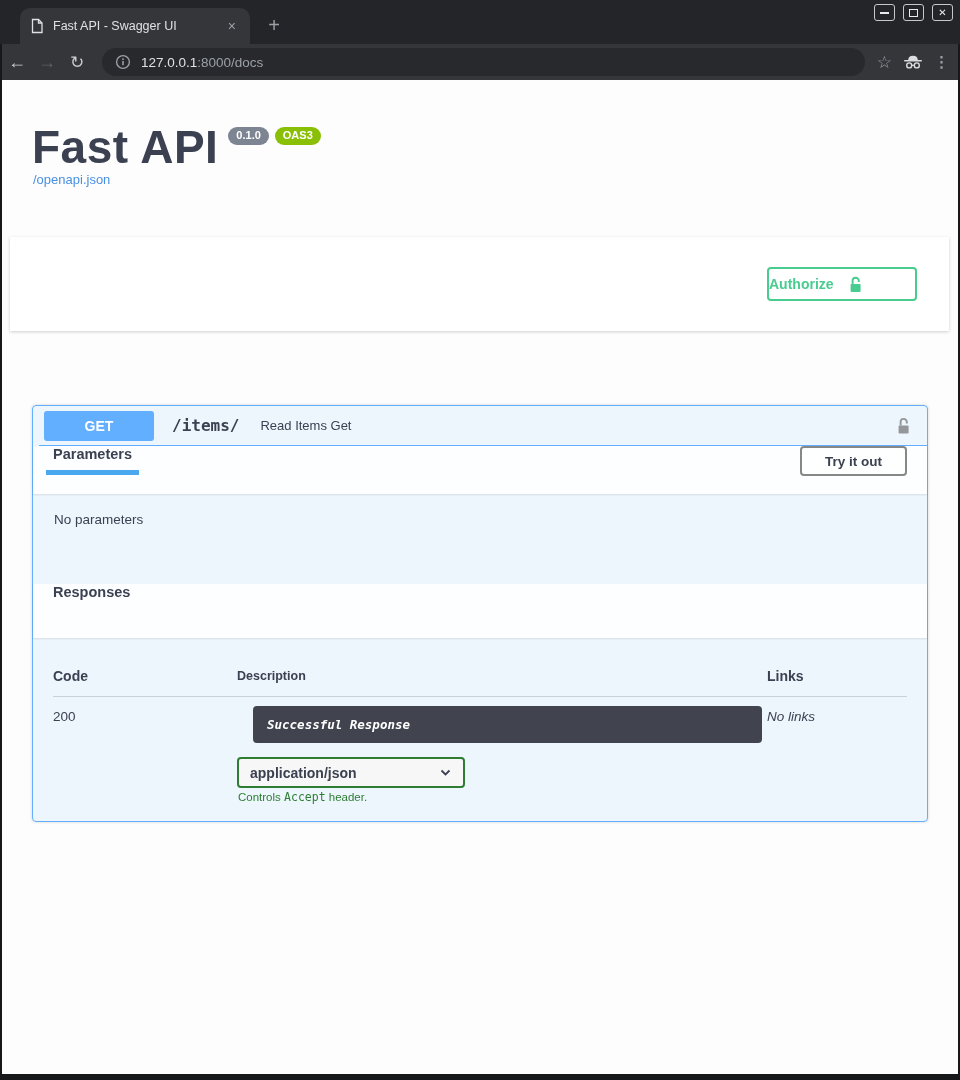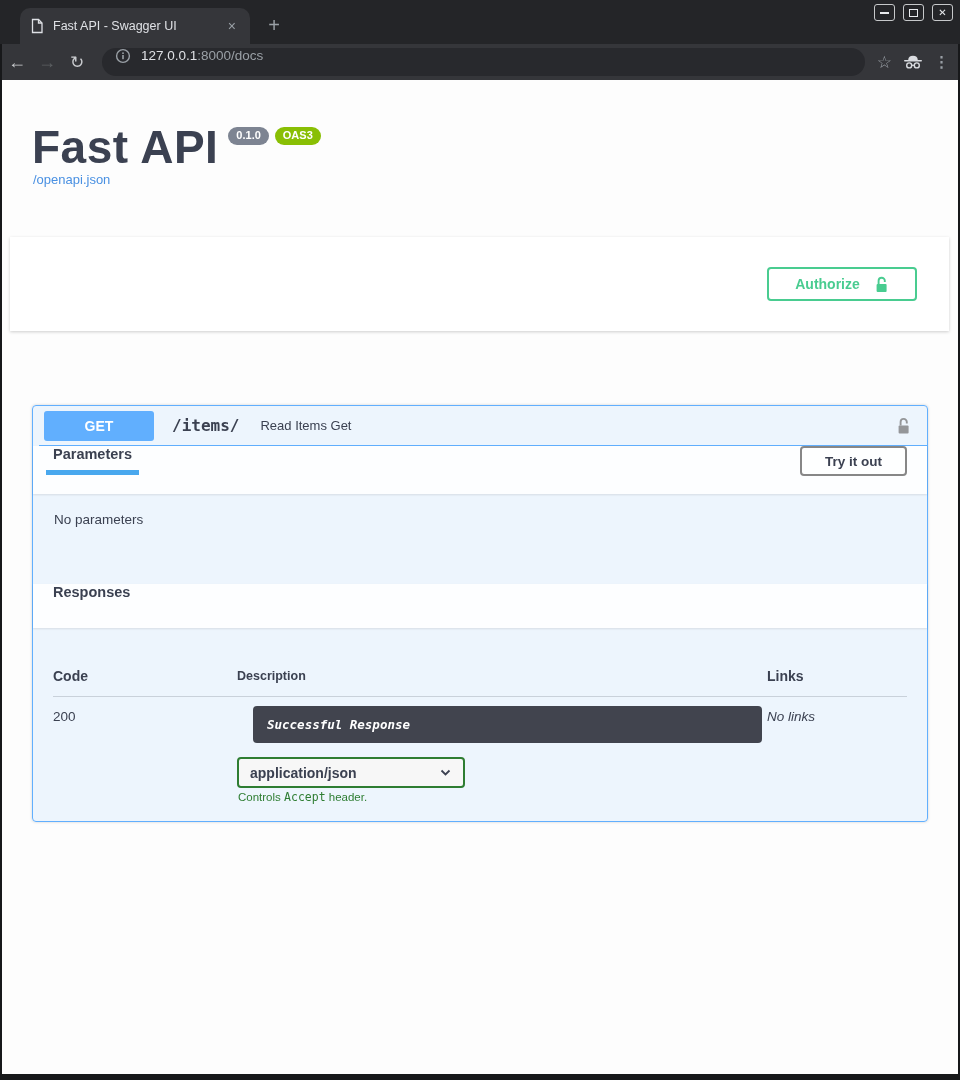--- a/index.html
+++ b/index.html
@@ -19,21 +19,21 @@
              display:flex; align-items:center; justify-content:center; color:#e8eaed; font-size:10px; }
   .win-btn .min-glyph { width:9px; height:2px; background:#e8eaed; }
   .win-btn .max-glyph { width:9px; height:8px; border:1.5px solid #e8eaed; }
 
   .toolbar { position:absolute; top:44px; left:2px; right:2px; height:36px; background:#35363a;
              display:flex; align-items:center; }
   .nav-icon { font-size:18px; color:#c9cbce; width:30px; text-align:center; }
   .nav-icon.disabled { color:#5d6063; }
   .nav-icon.reload { font-size:17px; }
   .omnibox { flex:1; height:28px; margin-left:10px; background:#28292d; border-radius:14px;
-             display:flex; padding:0 13px; gap:10px; }
+             display:flex; align-items:center; padding:0 13px; gap:10px; }
   .url { font-size:13.5px; color:#dfe1e5; white-space:nowrap; }
   .url .url-rest { color:#9aa0a6; }
   .tool-right { display:flex; align-items:center; gap:10px; padding:0 12px 0 12px; }
   .star-icon { color:#9aa0a6; font-size:17px; }
   .menu-icon { color:#9aa0a6; font-size:15px; font-weight:bold; letter-spacing:0; width:12px; text-align:center;}
 
   
   .content { position:absolute; top:80px; left:2px; right:2px; bottom:6px; background:#fdfdfd; overflow:hidden;
              color:#3b4151; }
 
@@ -42,21 +42,21 @@
   .badges { display:flex; gap:6px; margin-top:5px; }
   .badge { font-size:11px; font-weight:700; color:#fff; padding:3px 8px 4px; border-radius:9px; line-height:1;}
   .badge.version { background:var(--badge-gray,#7d8492); }
   .badge.oas { background:var(--badge-green,#89bf04); }
   .spec-link { position:absolute; left:31px; top:92px; font-size:13px; color:var(--link-blue,#4990e2); text-decoration:none; }
 
   .scheme-container { position:absolute; left:8px; right:9px; top:157px; height:94px; background:#fff;
                       box-shadow:0 1px 3px rgba(0,0,0,0.19); }
   .authorize-btn { position:absolute; right:32px; top:30px; width:150px; height:34px; background:transparent;
                    border:2px solid var(--authorize-green,#49cc90); border-radius:4px; display:flex;
-                   align-items:center; justify-content:center; gap:14px;
+                   align-items:center; gap:14px;
                    color:var(--authorize-green,#49cc90); font-weight:700; font-size:14px;
                    font-family:"Liberation Sans",sans-serif; cursor:pointer;}
 
   .tag-header { position:absolute; left:30px; right:28px; top:273px; height:44px; display:flex;
                 align-items:center; justify-content:space-between; border-bottom:1px solid rgba(59,65,81,.28); }
   .tag-title { font-size:24px; font-weight:600; color:#3b4151; }
 
   
   .opblock { position:absolute; left:30px; right:30px; top:325px; height:417px;
              background:rgba(97,175,254,0.10); border:1px solid var(--method-get,#61affe);
@@ -67,21 +67,21 @@
   .method-btn { width:110px; height:30px; background:var(--method-get,#61affe); border:none; border-radius:3px;
                 color:#fff; font-weight:700; font-size:14px; font-family:"Liberation Sans",sans-serif; }
   .op-path { margin-left:18px; font-family:"DejaVu Sans Mono",monospace; font-size:16px; font-weight:600; color:#3b4151; }
   .op-desc { margin-left:21px; font-size:13px; color:#3b4151; }
   .op-lock { margin-left:auto; margin-right:6px; display:flex; }
 
   .section-header { position:absolute; left:0; right:0; background:rgba(255,255,255,0.85);
                     box-shadow:0 1px 2px rgba(0,0,0,.1); display:flex; align-items:flex-start;
                     justify-content:space-between; padding:0 20px; }
   .section-header.params { top:40px; height:48px; }
-  .section-header.responses { top:178px; height:44px; }
+  .section-header.responses { top:178px; height:54px; }
   .section-title { font-size:14.5px; font-weight:700; color:#3b4151; }
   .params-tab { position:relative; font-size:14.5px; font-weight:700; color:#3b4151; }
   .params-tab:after { content:""; position:absolute; left:-7px; right:-7px; bottom:-13px; height:5px;
                       background:#49a8ee; }
   .tryout-btn { width:107px; height:30px; background:rgba(255,255,255,.6); border:2px solid #878787;
                 border-radius:4px; font-weight:700; font-size:13.5px; color:#3b4151;
                 font-family:"Liberation Sans",sans-serif; cursor:pointer; }
 
   .no-params { position:absolute; left:21px; top:106px; font-size:13.5px; color:#3b4151; }
 

